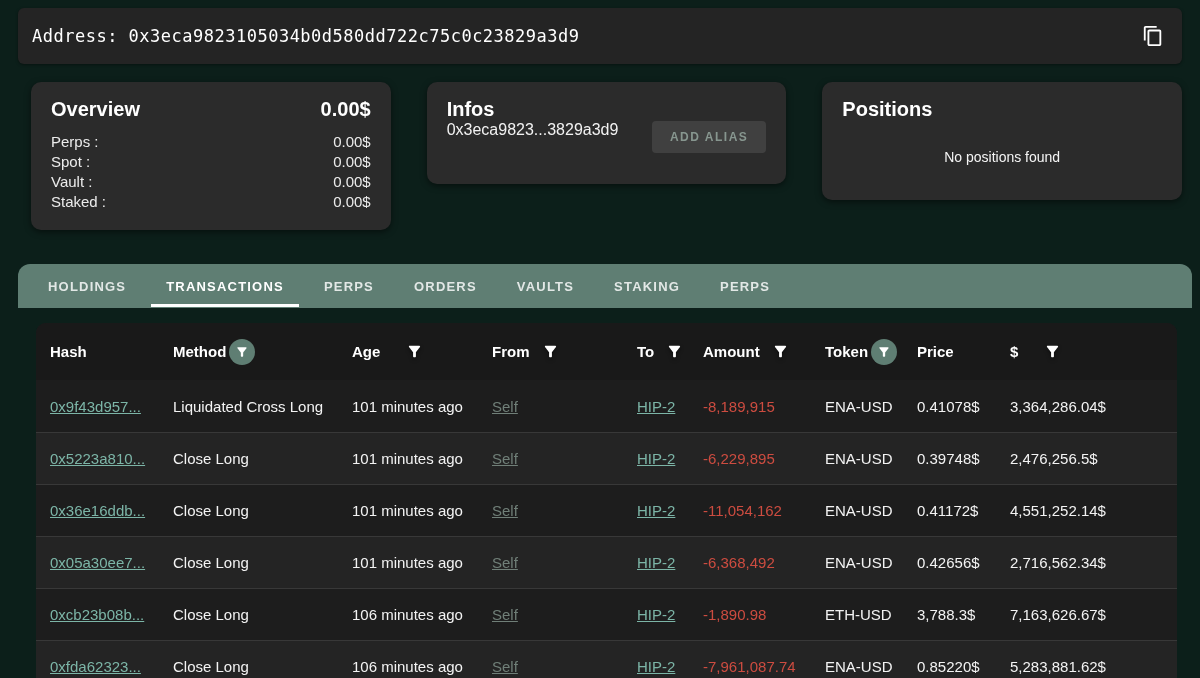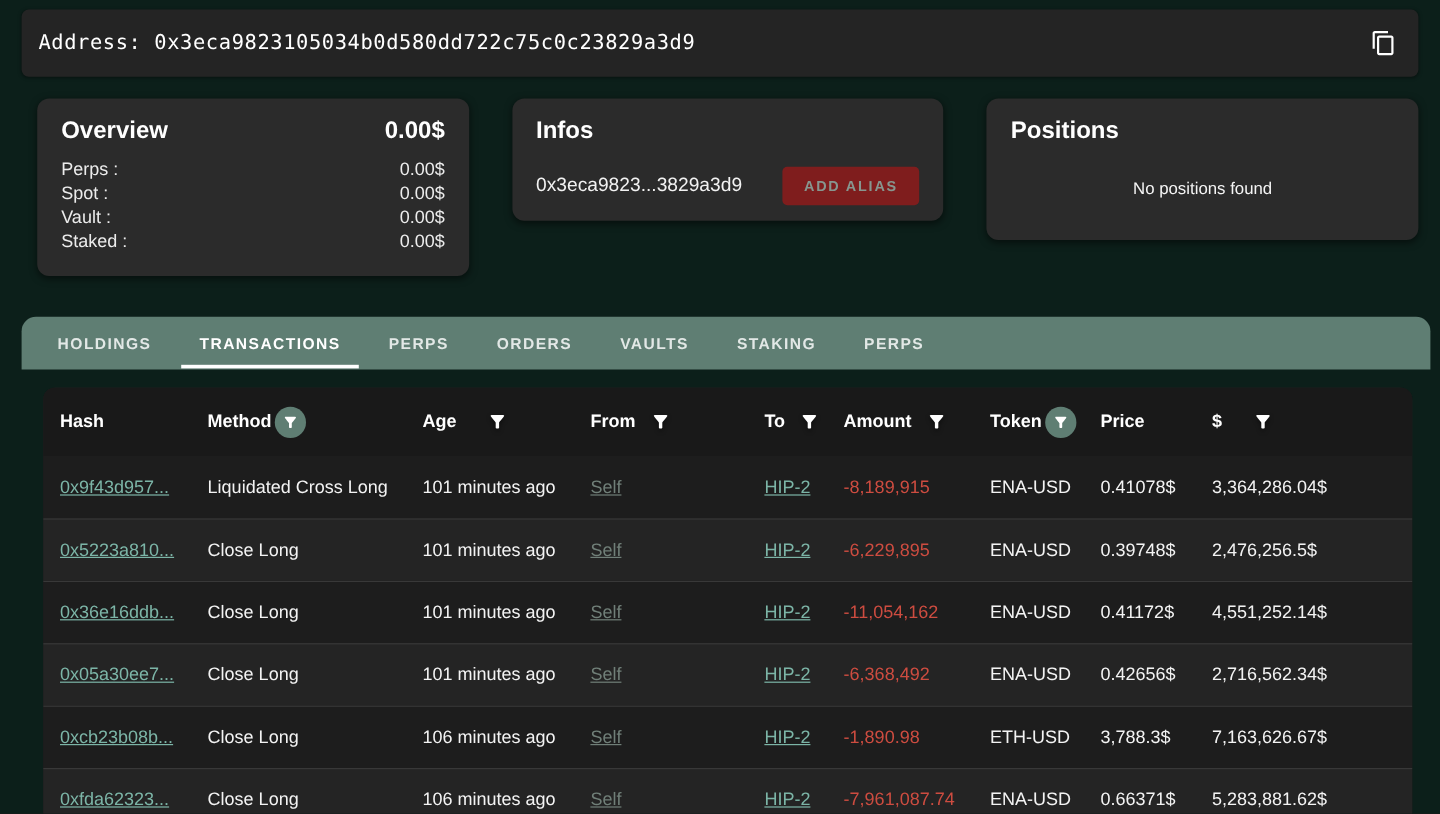--- a/index.html
+++ b/index.html
@@ -31,24 +31,24 @@
     box-shadow:0 2px 6px rgba(0,0,0,.5);
     padding:16px 20px;
   }
   .card h2{ font-size:20px; font-weight:bold; color:#fff; }
   .card-head{ display:flex; justify-content:space-between; align-items:baseline; }
   .card-head .total{ font-size:20px; font-weight:bold; }
   .overview{ height:148px; }
   .kv-rows{ margin-top:11px; }
   .kv{ display:flex; justify-content:space-between; font-size:15px; line-height:20px; color:#ececec; }
   .infos{ height:102px; }
-  .infos-row{ display:flex; align-items:center; justify-content:space-between; margin-top:18px; }
+  .infos-row{ display:flex; justify-content:space-between; }
   .short-addr{ font-size:16px; color:#f2f2f2; }
   .add-alias{
-    background:#7f1d1d; color:#87968f; border:none; border-radius:4px;
+    background:#404040; color:#87968f; border:none; border-radius:4px;
     font-family:"Liberation Sans", sans-serif;
     font-size:12px; font-weight:bold; letter-spacing:1.5px;
     padding:9px 18px; cursor:pointer;
   }
   .positions{ height:118px; }
   .positions .empty{ text-align:center; font-size:14px; margin-top:28px; color:#f5f5f5; }
   
   .tabbar{
     margin:34px 8px 0 18px; height:44px;
     background:#5f7e73; border-radius:12px 12px 0 0;
@@ -285,17 +285,17 @@
   </div>
 
   <div class="grid trow even">
     <a class="cell link">0xfda62323...</a>
     <div class="cell">Close Long</div>
     <div class="cell">106 minutes ago</div>
     <a class="cell dim">Self</a>
     <a class="cell link">HIP-2</a>
     <div class="cell neg">-7,961,087.74</div>
     <div class="cell">ENA-USD</div>
-    <div class="cell">0.66371$</div>
+    <div class="cell">0.85220$</div>
     <div class="cell">5,283,881.62$</div>
   </div>
 
 </div>
 
 </body></html>

